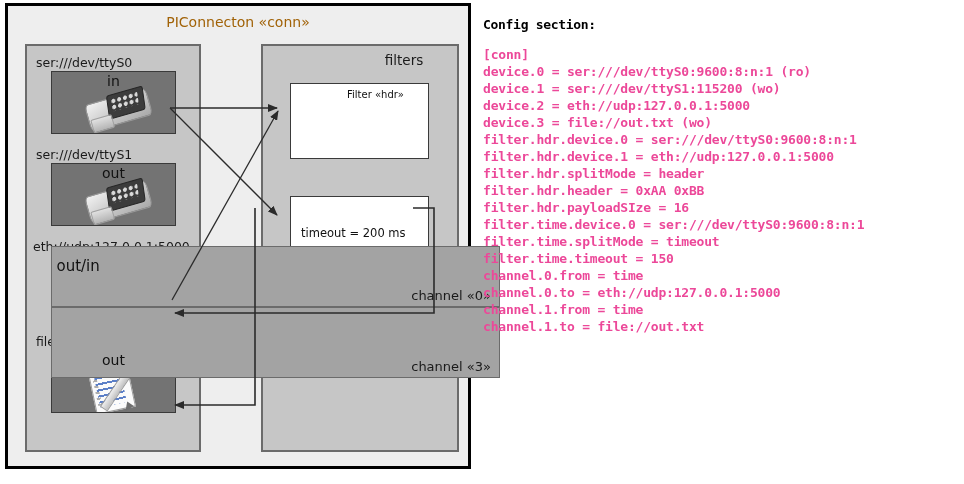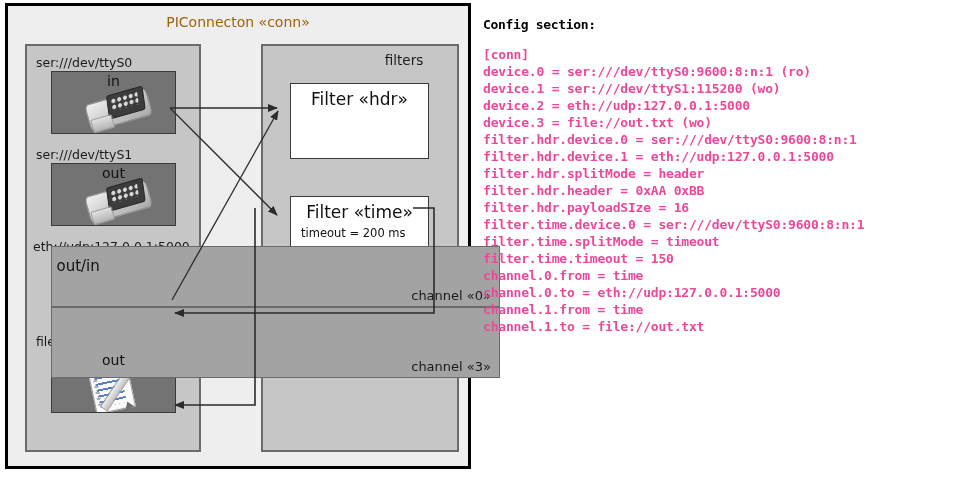--- a/index.html
+++ b/index.html
@@ -268,22 +268,23 @@
     position: absolute;
     background: #ffffff;
     border: 1.5px solid #3a3a3a;
     box-sizing: border-box;
   }
   .filter-title {
     position: absolute;
     left: 0; top: 5px;
     width: 100%;
     text-align: center;
-    font-size: 17px;
+    font-size: 10px;
     color: #111;
+    padding-left: 16px;
   }
   .filter-props {
     position: absolute;
     left: 10px; top: 29px;
     font-size: 11.5px;
     line-height: 15px;
     color: #111;
   }
 
   
@@ -402,21 +403,20 @@
     </div>
 
     <div class="filters-panel">
       <div class="panel-title">filters</div>
 
       <div class="filter-box" style="left:27px; top:37px; width:139px; height:76px;">
         <div class="filter-title">Filter «hdr»</div>
       </div>
 
       <div class="filter-box" style="left:27px; top:150px; width:139px; height:76px;">
-        <div class="filter-title">Filter «time»</div>
         <div class="filter-props" style="white-space:pre-line;">timeout = 200 ms</div>
       </div>
     </div>
 
     <div class="channel-box" style="left:-1px; top:240px; width:449px; height:61px;">
       <span class="channel-label">channel «0»</span>
     </div>
 
     <div class="channel-box" style="left:-1px; top:301px; width:449px; height:71px;">
       <span class="channel-label">channel «3»</span>

